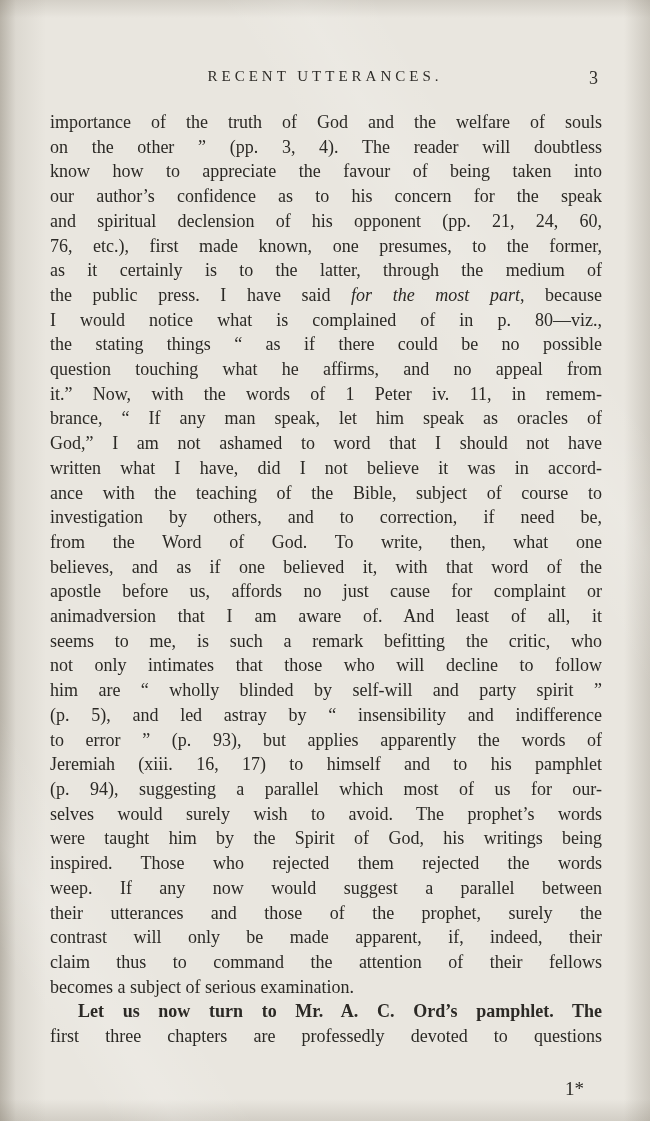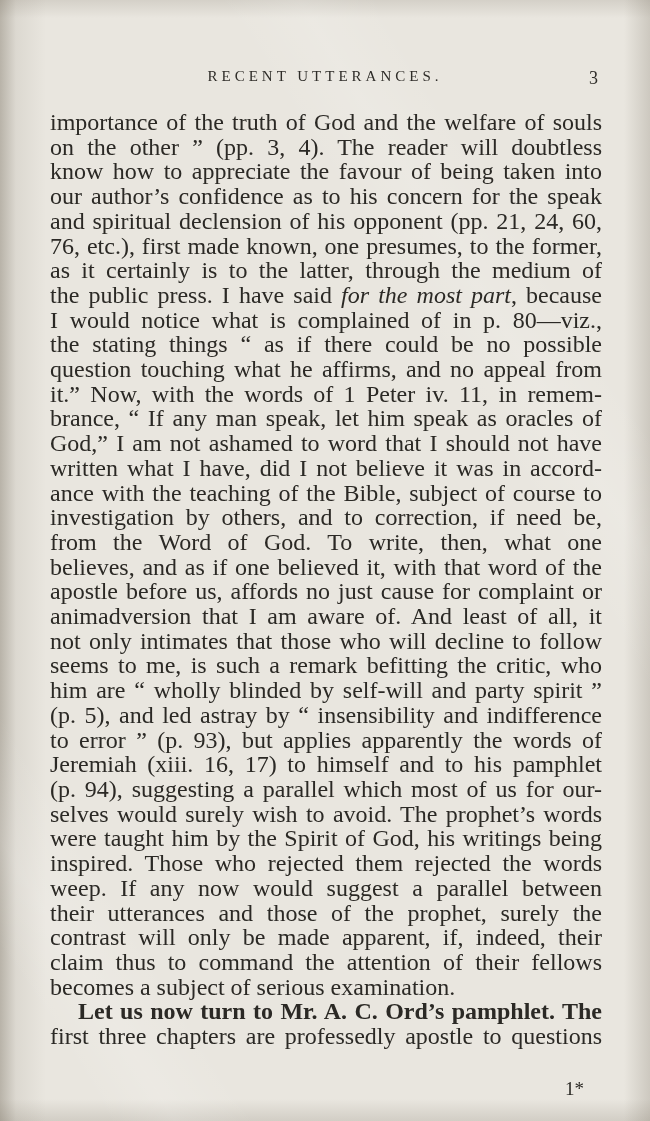--- a/index.html
+++ b/index.html
@@ -49,21 +49,21 @@
     right: 2px;
     top: 0;
     font-size: 18px;
     color: #2f2d29;
   }
   .body-text {
     position: absolute;
     top: 110px;
     left: 50px;
     right: 48px;
-    font-size: 24px;
+    font-size: 18px;
     line-height: 24.7px;
   }
   .line {
     text-align: justify;
     text-align-last: justify;
     white-space: normal;
   }
   .line.no-just {
     text-align: center;
     text-align-last: left;
@@ -108,35 +108,35 @@
       <div class="line">it.”  Now, with the words of 1 Peter iv. 11, in remem-</div>
       <div class="line">brance, “ If any man speak, let him speak as oracles of</div>
       <div class="line">God,” I am not ashamed to word that I should not have</div>
       <div class="line">written what I have, did I not believe it was in accord-</div>
       <div class="line">ance with the teaching of the Bible, subject of course to</div>
       <div class="line">investigation by others, and to correction, if need be,</div>
       <div class="line">from the Word of God.  To write, then, what one</div>
       <div class="line">believes, and as if one believed it, with that word of the</div>
       <div class="line">apostle before us, affords no just cause for complaint or</div>
       <div class="line">animadversion that I am aware of.  And least of all, it</div>
+      <div class="line">seems to me, is such a remark befitting the critic, who</div>
       <div class="line">not only intimates that those who will decline to follow</div>
-      <div class="line">seems to me, is such a remark befitting the critic, who</div>
       <div class="line">him are “ wholly blinded by self-will and party spirit ”</div>
       <div class="line">(p. 5), and led astray by “ insensibility and indifference</div>
       <div class="line">to error ” (p. 93), but applies apparently the words of</div>
       <div class="line">Jeremiah (xiii. 16, 17) to himself and to his pamphlet</div>
       <div class="line">(p. 94), suggesting a parallel which most of us for our-</div>
       <div class="line">selves would surely wish to avoid.  The prophet’s words</div>
       <div class="line">were taught him by the Spirit of God, his writings being</div>
       <div class="line">inspired.  Those who rejected them rejected the words</div>
       <div class="line">weep.  If any now would suggest a parallel between</div>
       <div class="line">their utterances and those of the prophet, surely the</div>
       <div class="line">contrast will only be made apparent, if, indeed, their</div>
       <div class="line">claim thus to command the attention of their fellows</div>
       <div class="line no-just">becomes a subject of serious examination.</div>
       <div class="line indent">Let us now turn to Mr. A. C. Ord’s pamphlet.  The</div>
-      <div class="line">first three chapters are professedly apostle to questions</div>
+      <div class="line">first three chapters are professedly devoted to questions</div>
     </div>
 
   <div class="footer">
     <span>1*</span>
   </div>
 </div>
 
 </body></html>

